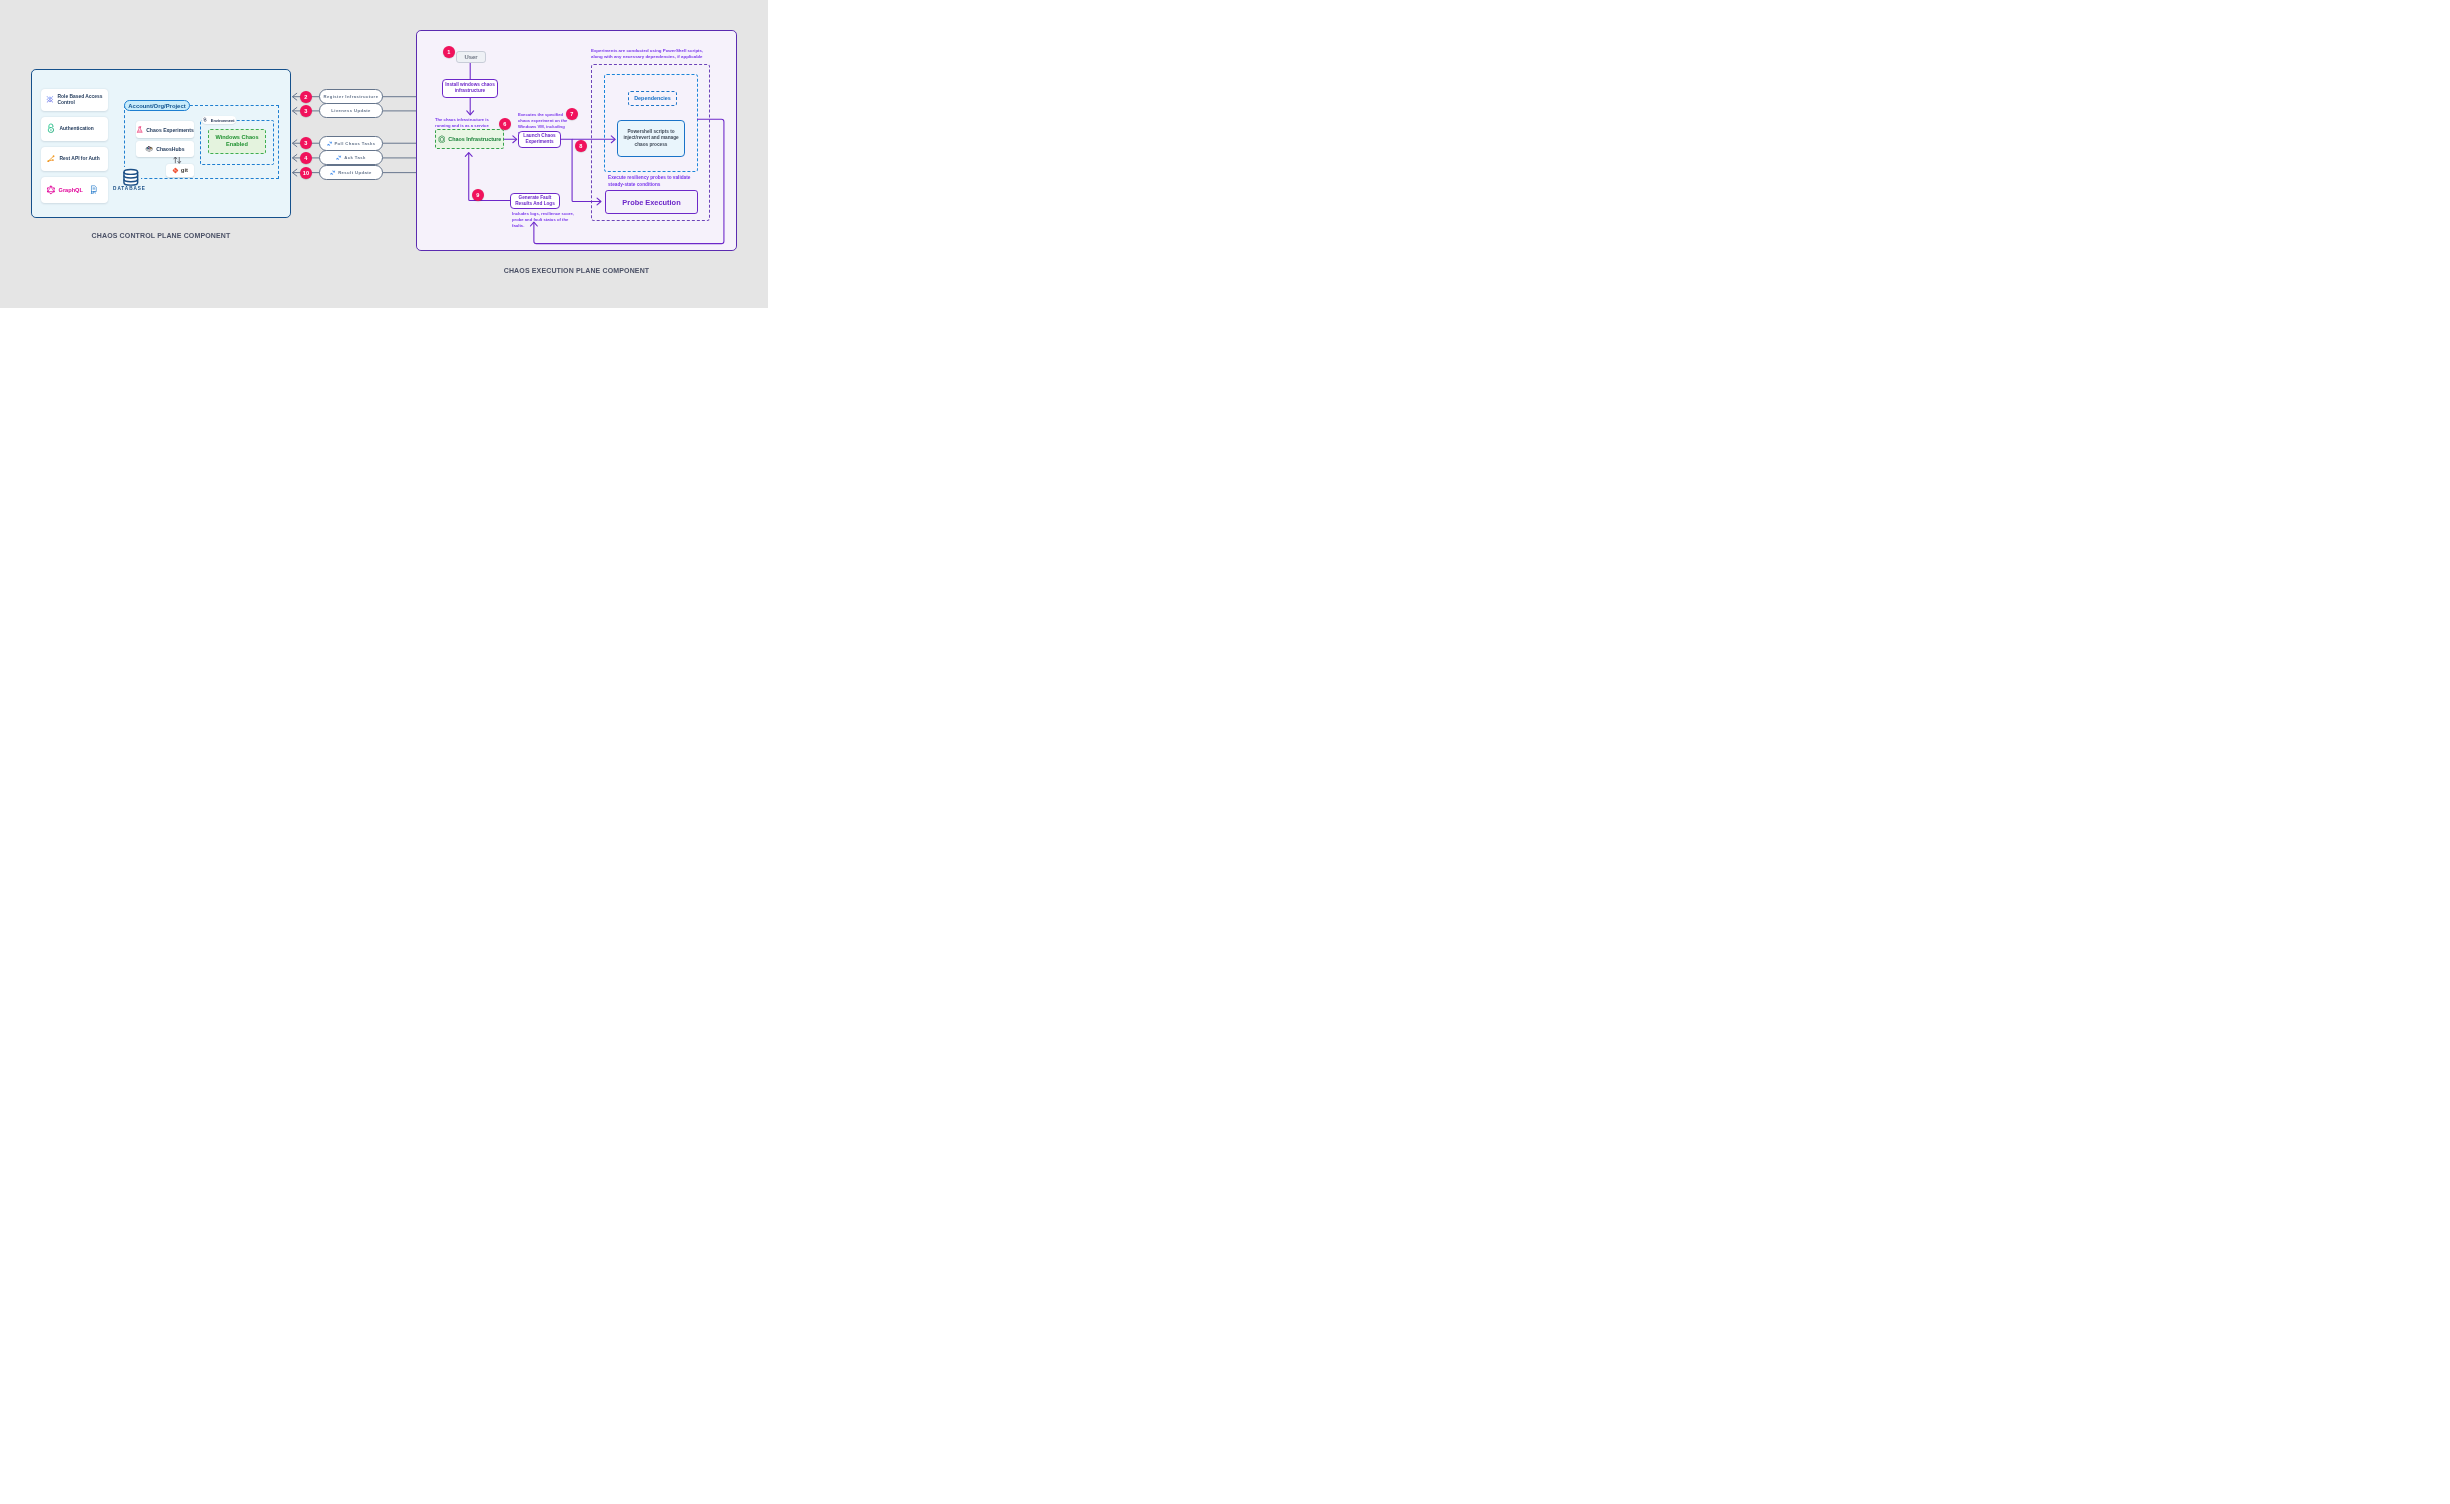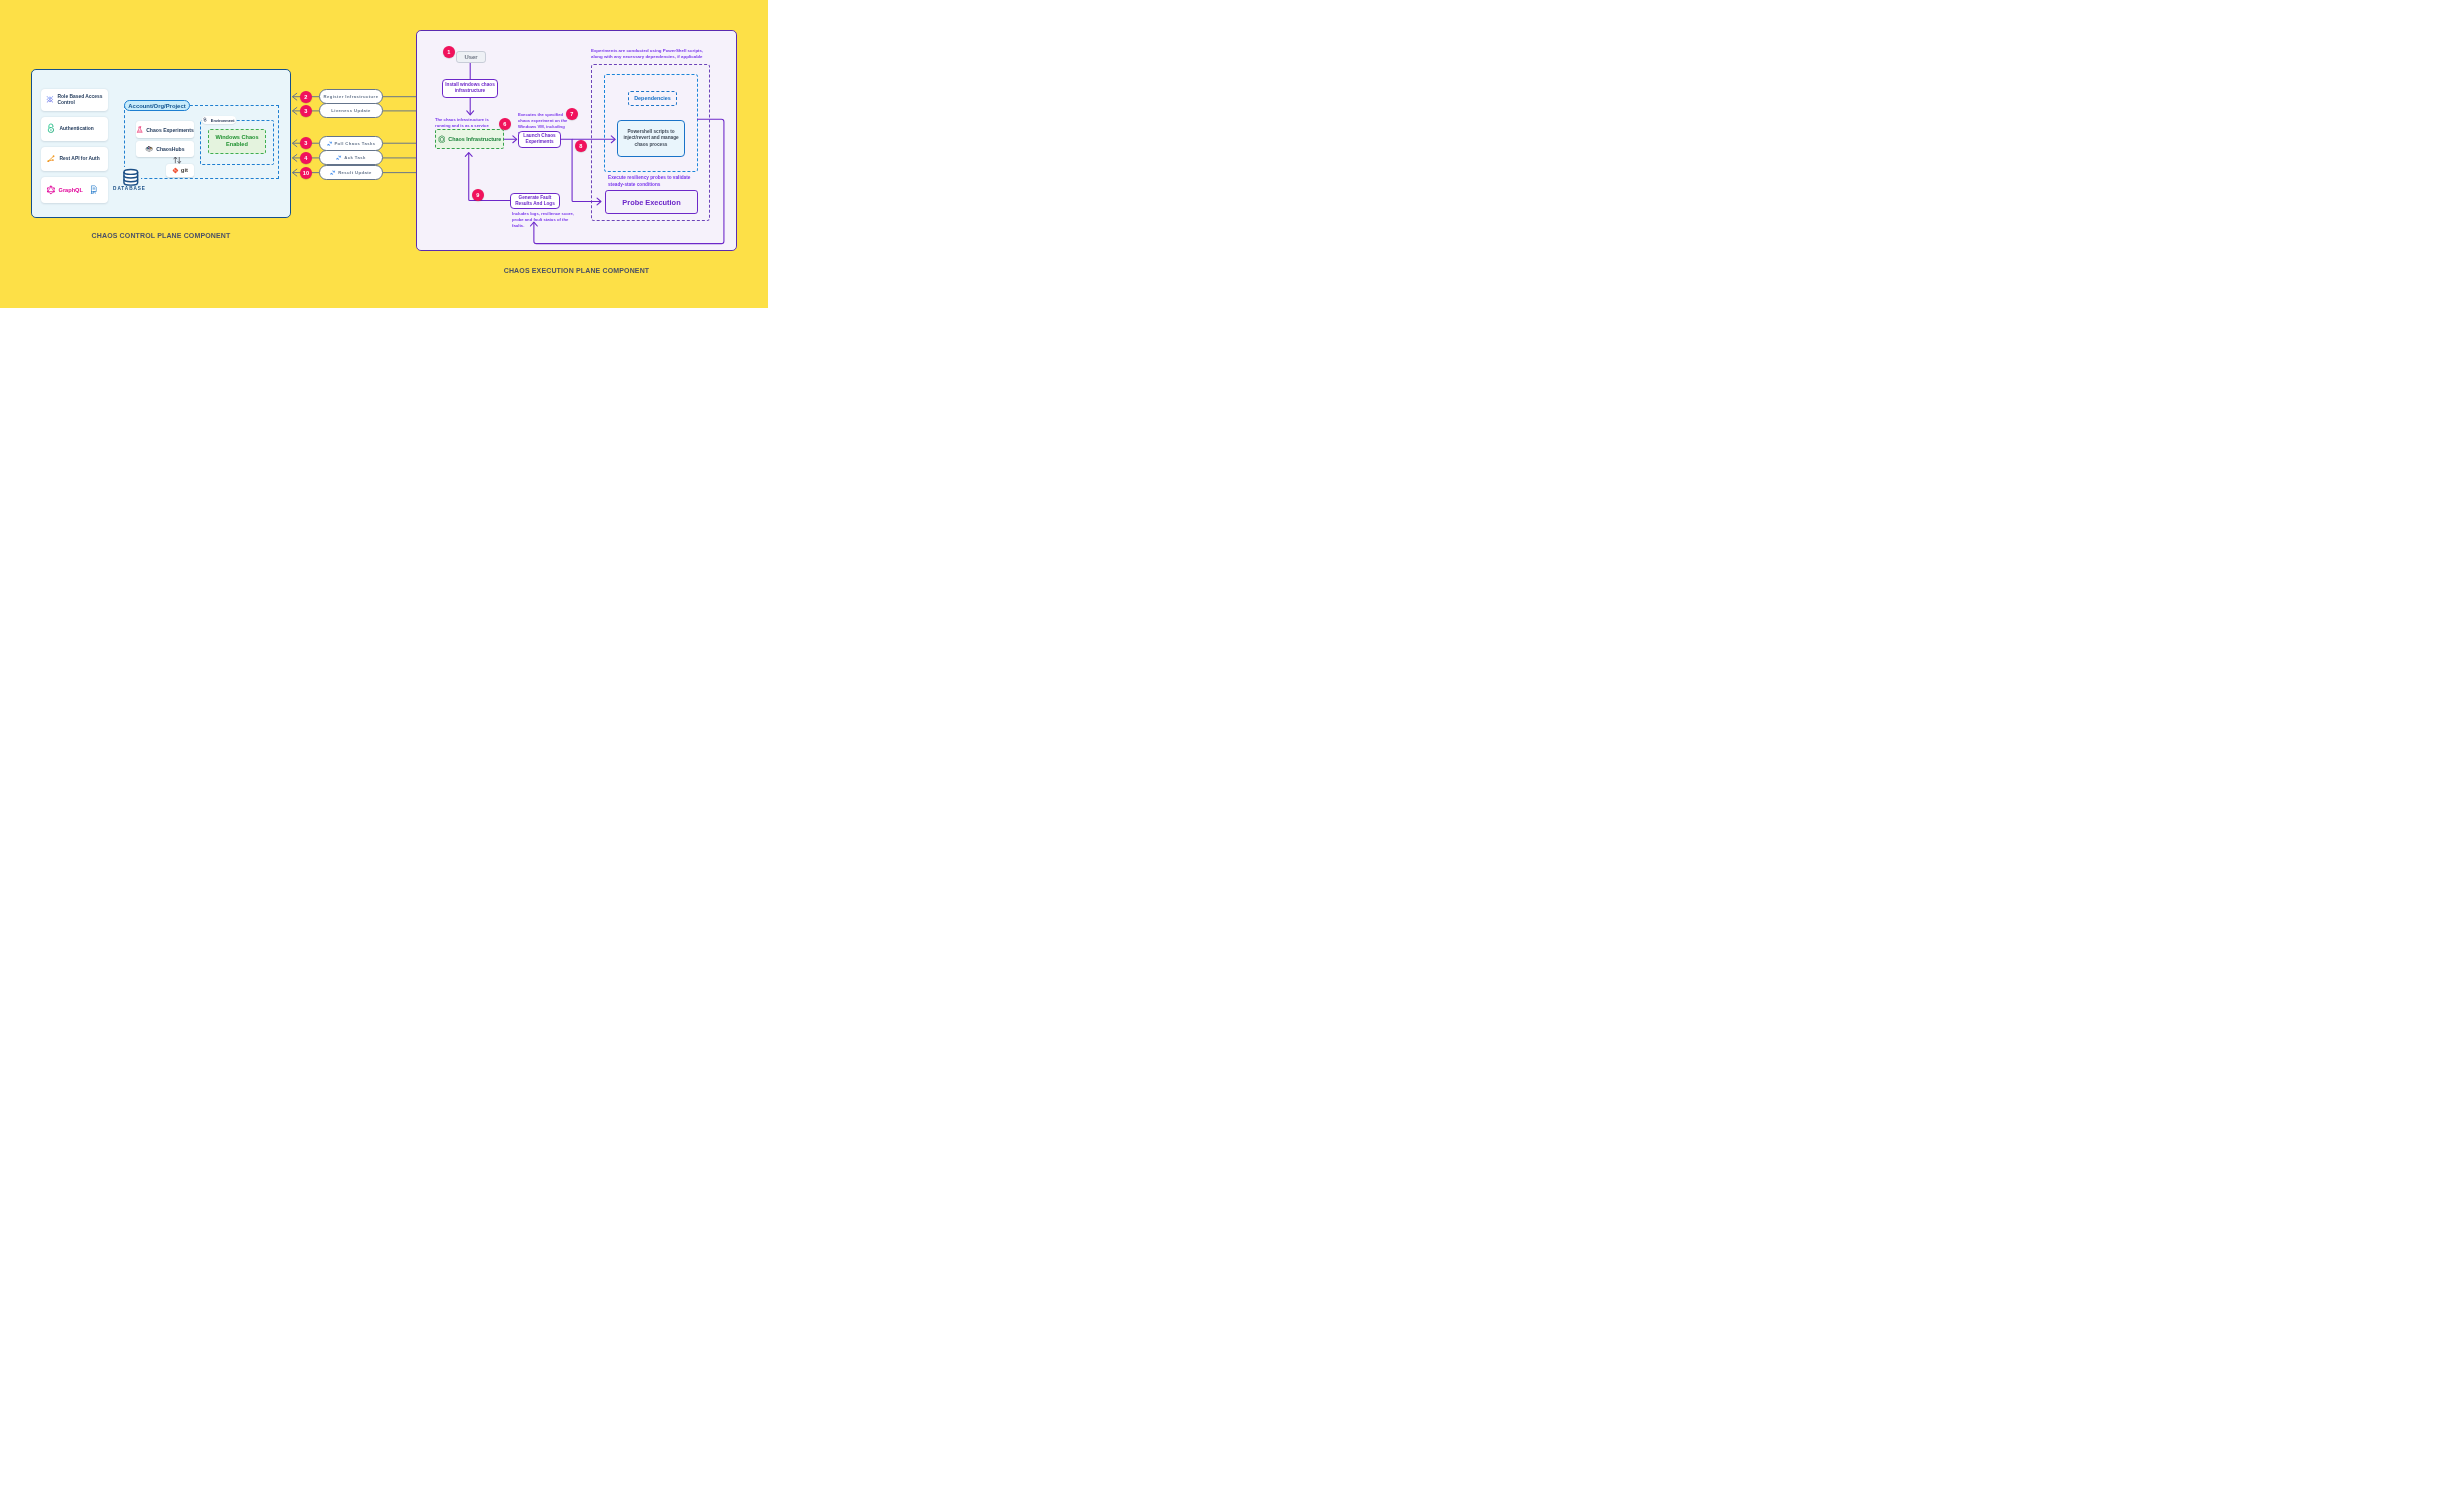--- a/index.html
+++ b/index.html
@@ -1,17 +1,17 @@
 <!DOCTYPE html>
 <html style="font-size:7.8px"><head>
 <meta charset="utf-8">
 <style>
   html,body{margin:0;padding:0;background:#ffffff;}
   body{font-family:"Liberation Sans","DejaVu Sans",sans-serif;}
-  #canvas{position:relative;width:768px;height:308px;background:#fde047;overflow:hidden;}
+  #canvas{position:relative;width:768px;height:308px;background:#e5e5e5;overflow:hidden;}
   .abs{position:absolute;box-sizing:border-box;}
   
   .panel-control{left:31px;top:69px;width:260px;height:149px;background:#e9f5fa;border:1.2px solid #15508b;border-radius:4.9px;z-index:0;}
   .panel-exec{left:416px;top:30px;width:321px;height:221px;background:#f6f2fb;border:1.2px solid #5b2bb0;border-radius:4.9px;z-index:0;}
   
   .dash-account{left:124px;top:105px;width:155px;height:74px;border:0.8px dashed #1f7fd0;z-index:1;}
   .dash-env{left:200px;top:120px;width:74px;height:45px;border:0.8px dashed #1f7fd0;border-radius:2px;z-index:1;}
   .dash-outer-purple{left:591px;top:64px;width:119px;height:157px;border:0.8px dashed #6d44b8;border-radius:2.9px;z-index:1;}
   .dash-inner-blue{left:604px;top:74px;width:94px;height:98px;border:0.8px dashed #1a85d9;border-radius:2.9px;z-index:1;}
   

